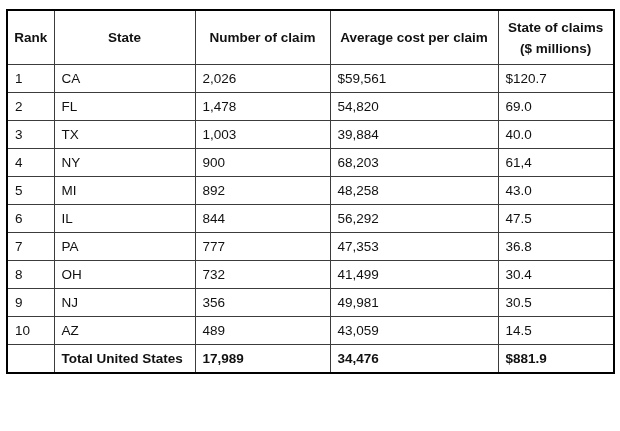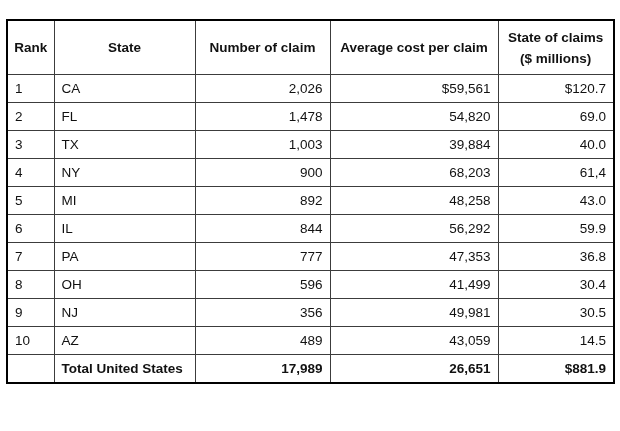--- a/index.html
+++ b/index.html
@@ -7,21 +7,21 @@
     padding: 0;
     background: #ffffff;
     width: 620px;
     height: 431px;
     font-family: "Liberation Sans", sans-serif;
     color: #111111;
   }
   .table-wrap {
     position: absolute;
     left: 6px;
-    top: 19px;
+    top: 9px;
   }
   table.claims-table {
     border-collapse: collapse;
     table-layout: fixed;
     width: 607px;
     border: 2px solid #000000;
     background: #ffffff;
   }
   table.claims-table th,
   table.claims-table td {
@@ -37,21 +37,21 @@
     height: 49px;
     padding: 2px 4px;
     line-height: 21px;
   }
   table.claims-table td {
     height: 27px;
     padding: 0 7px;
     vertical-align: middle;
   }
   td.align-left  { text-align: left; }
-  td.align-right { text-align: right; }
+  td.align-right { }
   tr.row-bold td { font-weight: bold; }
   col.c-rank  { width: 47px; }
   col.c-state { width: 141px; }
   col.c-claims { width: 135px; }
   col.c-avg   { width: 168px; }
   col.c-value { width: 116px; }
 </style>
 </head>
 <body>
 
@@ -118,33 +118,33 @@
           <td class="align-left">MI</td>
           <td class="align-right">892</td>
           <td class="align-right">48,258</td>
           <td class="align-right">43.0</td>
         </tr>
         <tr>
           <td class="align-left">6</td>
           <td class="align-left">IL</td>
           <td class="align-right">844</td>
           <td class="align-right">56,292</td>
-          <td class="align-right">59.9</td>
+          <td class="align-right">47.5</td>
         </tr>
         <tr>
           <td class="align-left">7</td>
           <td class="align-left">PA</td>
           <td class="align-right">777</td>
           <td class="align-right">47,353</td>
           <td class="align-right">36.8</td>
         </tr>
         <tr>
           <td class="align-left">8</td>
           <td class="align-left">OH</td>
-          <td class="align-right">596</td>
+          <td class="align-right">732</td>
           <td class="align-right">41,499</td>
           <td class="align-right">30.4</td>
         </tr>
         <tr>
           <td class="align-left">9</td>
           <td class="align-left">NJ</td>
           <td class="align-right">356</td>
           <td class="align-right">49,981</td>
           <td class="align-right">30.5</td>
         </tr>
@@ -152,18 +152,18 @@
           <td class="align-left">10</td>
           <td class="align-left">AZ</td>
           <td class="align-right">489</td>
           <td class="align-right">43,059</td>
           <td class="align-right">14.5</td>
         </tr>
         <tr class="row-bold">
           <td class="align-left"></td>
           <td class="align-left">Total United States</td>
           <td class="align-right">17,989</td>
-          <td class="align-right">26,651</td>
+          <td class="align-right">34,476</td>
           <td class="align-right">$881.9</td>
         </tr>
       </tbody>
   </table>
 </div>
 
 </body></html>

